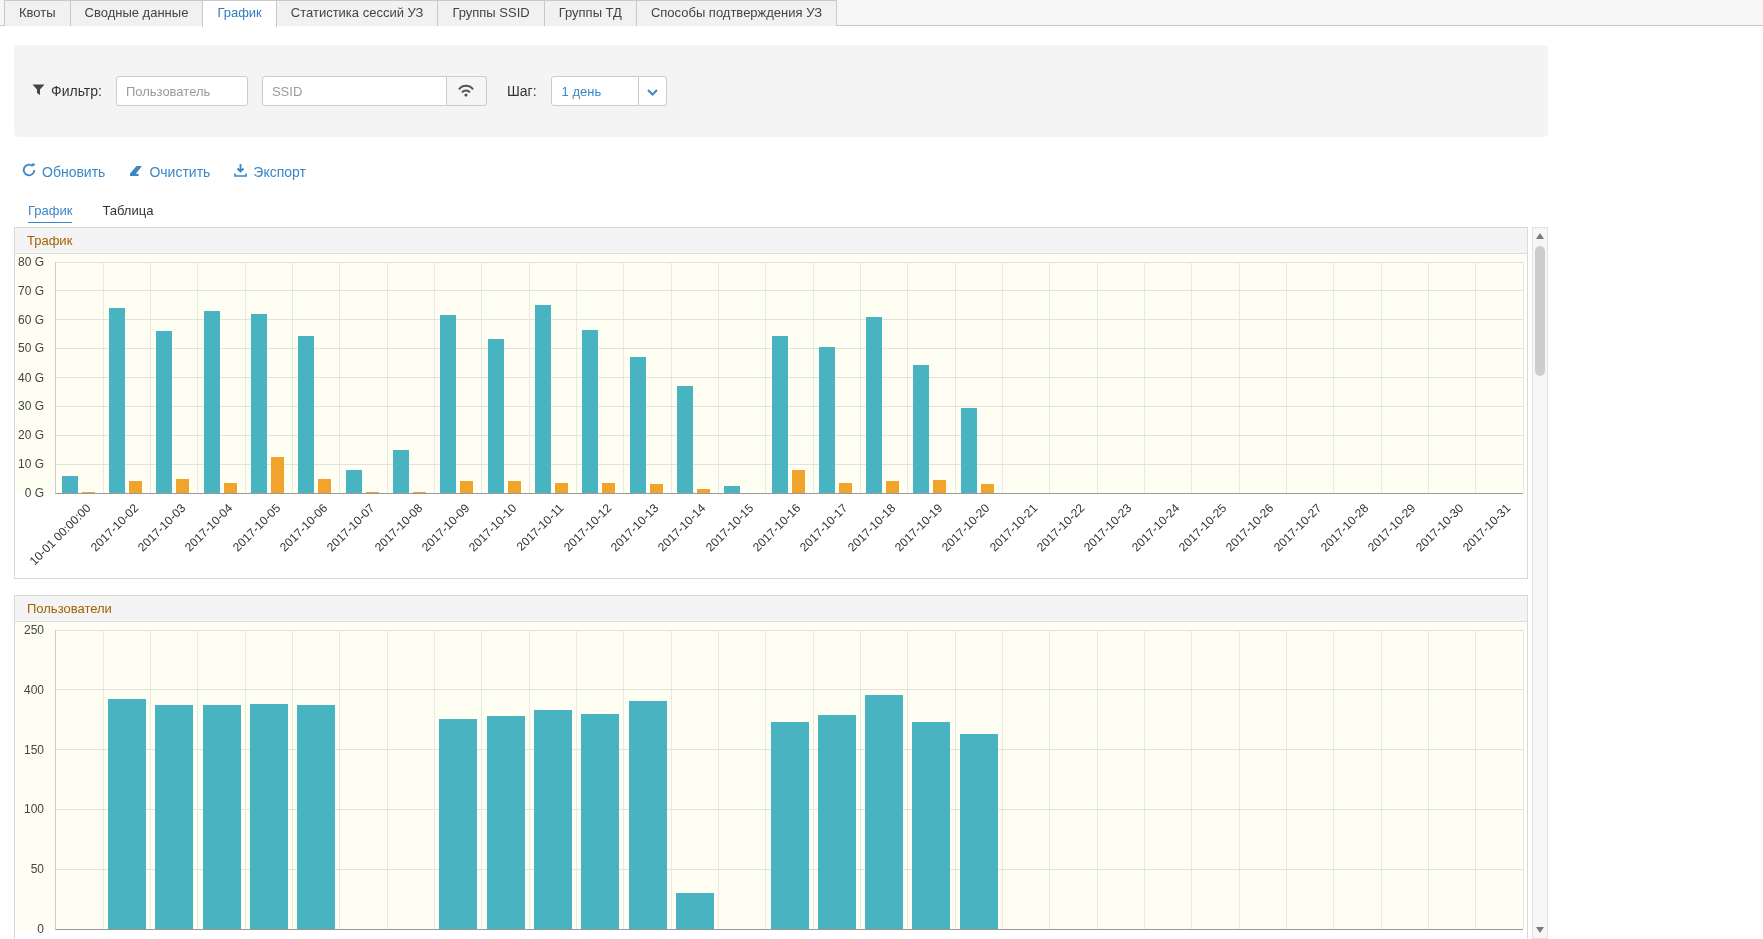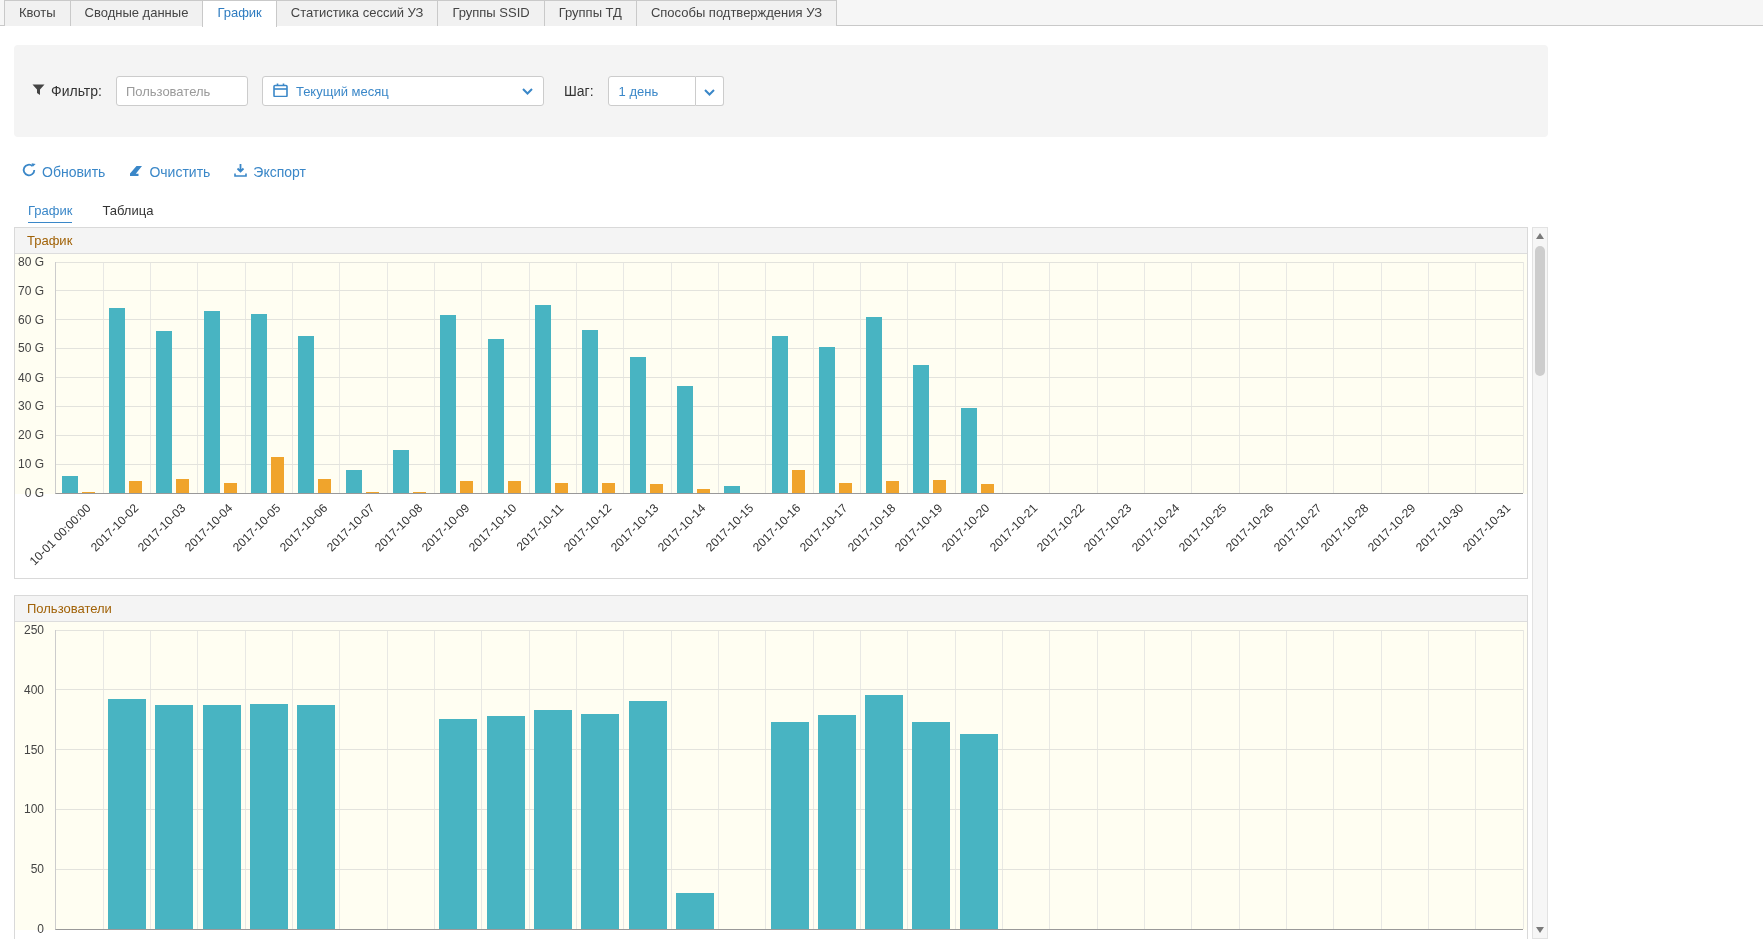--- a/index.html
+++ b/index.html
@@ -96,38 +96,34 @@
     <span>
       <svg width="13" height="12" viewBox="0 0 13 12">
           <path d="M0.5 0.5 H12.5 L8 5.5 V11 L5 9 V5.5 Z" fill="#444"></path>
         </svg>
     </span>
     <span>Фильтр:</span>
   </div>
 
   <input class="inp inp-user" type="text" placeholder="Пользователь" style="">
 
-
-
-  <div class="period">
-    <span>
-      <svg width="15" height="14" viewBox="0 0 15 14">
-        <rect x="1" y="2.5" width="13" height="11" rx="1" fill="none" stroke="#3a87c8" stroke-width="1.6"></rect>
-        <line x1="1" y1="6" x2="14" y2="6" stroke="#3a87c8" stroke-width="1.6"></line>
-        <line x1="4.5" y1="0.5" x2="4.5" y2="3" stroke="#3a87c8" stroke-width="1.6"></line>
-        <line x1="10.5" y1="0.5" x2="10.5" y2="3" stroke="#3a87c8" stroke-width="1.6"></line>
-      </svg>
-    </span>
-    <span>Текущий месяц</span>
-    <span class="chev">
-      <svg width="11" height="7" viewBox="0 0 11 7">
-          <path d="M1 1 L5.5 5.5 L10 1" fill="none" stroke="#3a87c8" stroke-width="2"></path>
+  <div class="group">
+    <input class="inp" type="text" placeholder="SSID" style="">
+    <div class="addon">
+      <span>
+        <svg width="18" height="14" viewBox="0 0 18 14">
+          <path d="M2 6.5 A8.5 8.5 0 0 1 16 6.5" fill="none" stroke="#555" stroke-width="2"></path>
+          <path d="M5 9.5 A5 5 0 0 1 13 9.5" fill="none" stroke="#555" stroke-width="2"></path>
+          <circle cx="9" cy="12" r="1.6" fill="#555"></circle>
         </svg>
-    </span>
-  </div>
+      </span>
+    </div>
+  </div>
+
+
 
   <span class="step-label">Шаг:</span>
 
   <div class="step-group">
     <div class="step-value">
       <span>1 день</span>
     </div>
     <div class="step-addon">
       <span>
         <svg width="11" height="7" viewBox="0 0 11 7">

